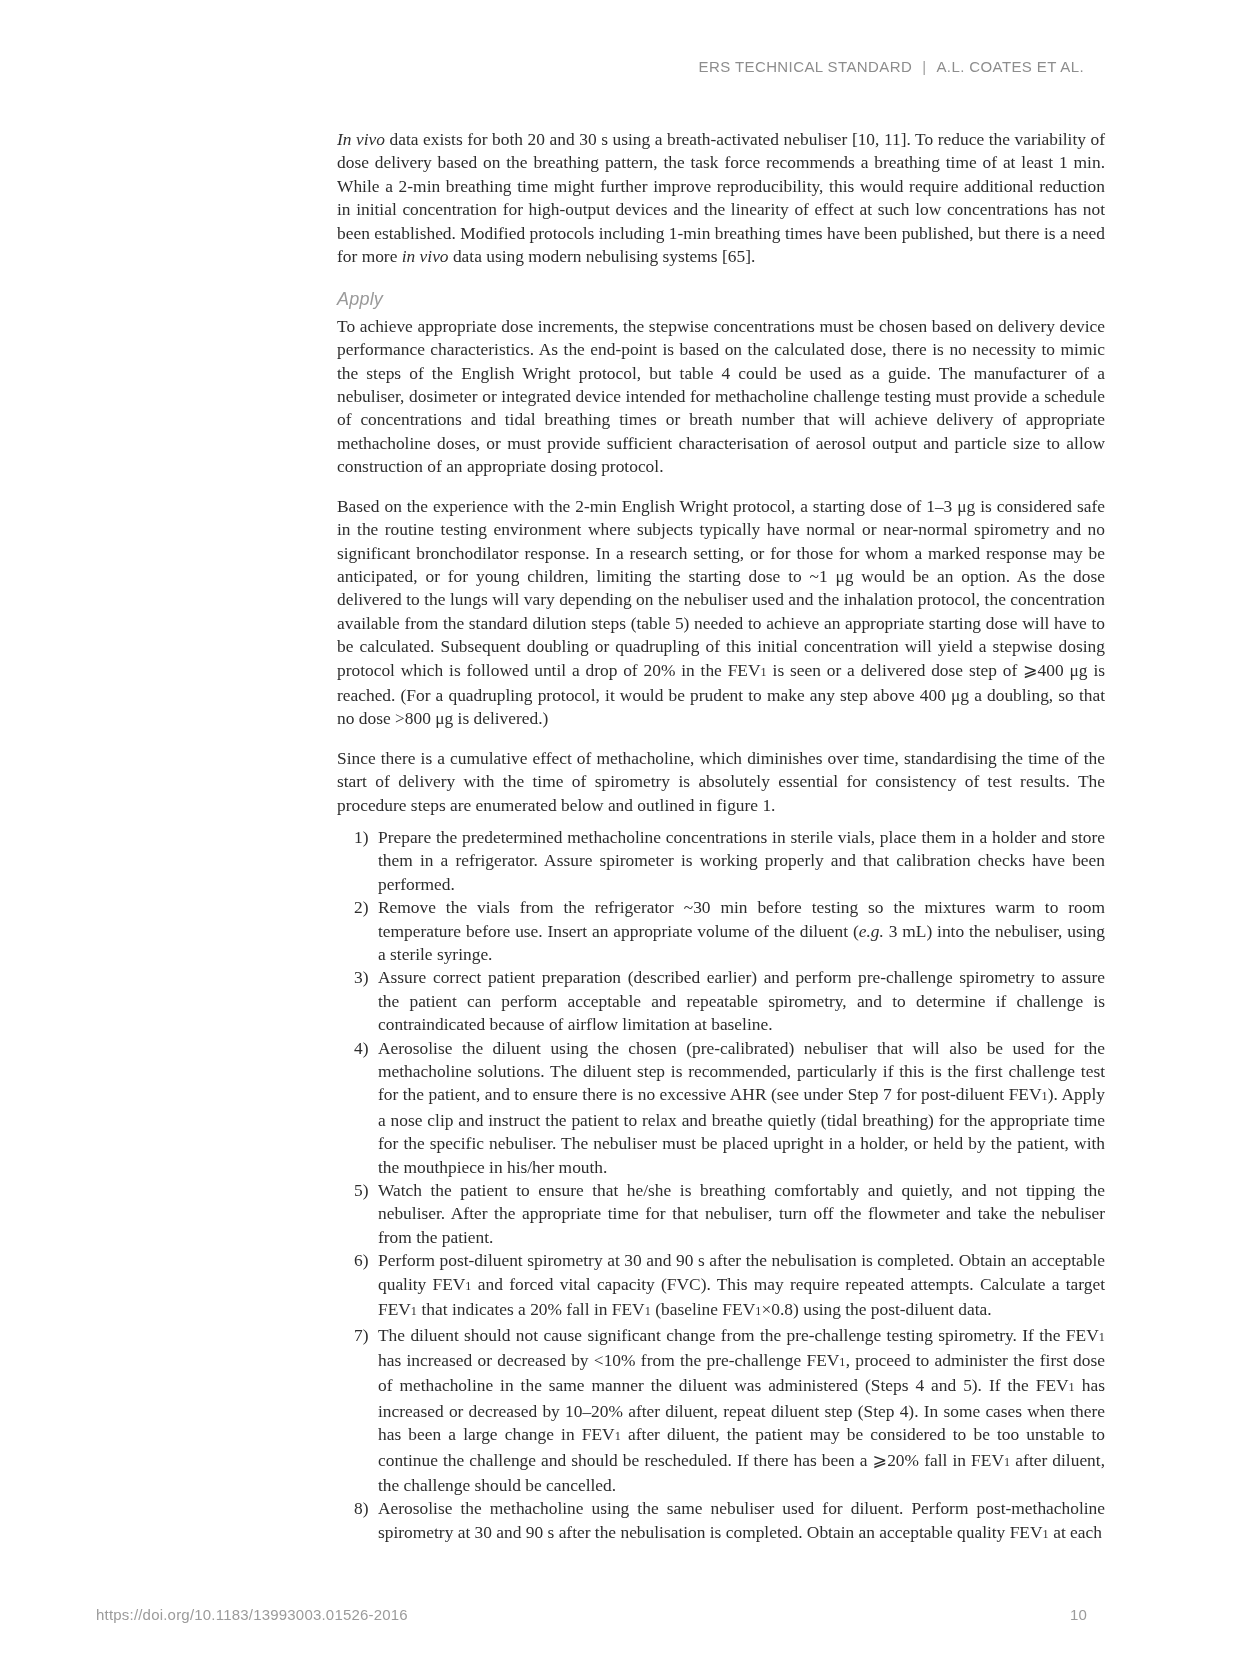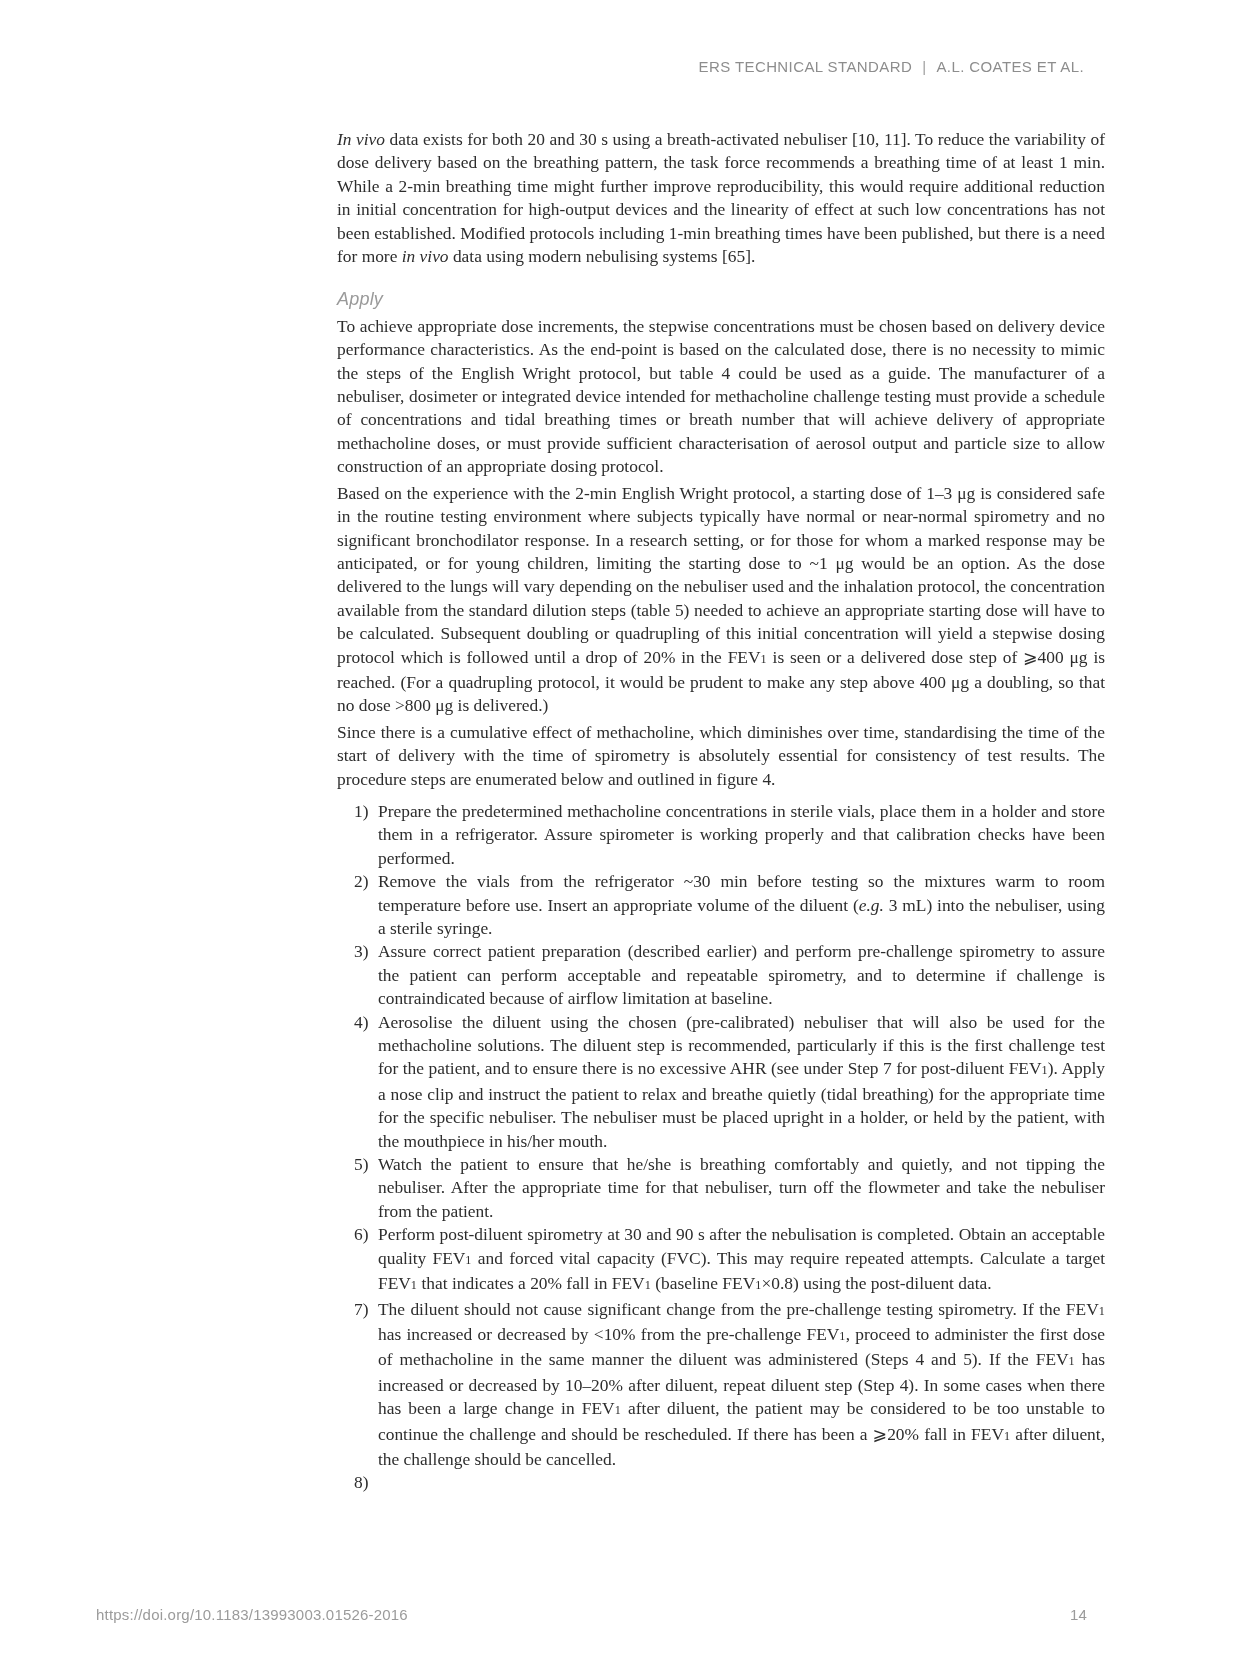--- a/index.html
+++ b/index.html
@@ -29,21 +29,21 @@
     top: 128px;
     left: 337px;
     width: 768px;
     font-size: 17.4px;
     line-height: 23.4px;
     color: #2d2d2d;
     text-align: justify;
     hyphens: none;
   }
   .article-body p { margin: 0 0 0 0; }
-  .article-body p + p { margin-top: 3px; }
+  .article-body p + p { margin-top: 16px; }
   h3.section-heading {
     font-family: "Liberation Sans", "DejaVu Sans", sans-serif;
     font-style: italic;
     font-weight: normal;
     font-size: 18px;
     color: #9a9a9a;
     margin: 20px 0 3px 0;
     text-align: left;
     letter-spacing: 0.2px;
   }
@@ -91,21 +91,21 @@
   </div>
 
   <div class="article-body">
 
     <p><em>In vivo</em> data exists for both 20 and 30 s using a breath-activated nebuliser [10, 11]. To reduce the variability of dose delivery based on the breathing pattern, the task force recommends a breathing time of at least 1 min. While a 2-min breathing time might further improve reproducibility, this would require additional reduction in initial concentration for high-output devices and the linearity of effect at such low concentrations has not been established. Modified protocols including 1-min breathing times have been published, but there is a need for more <em>in vivo</em> data using modern nebulising systems [65].</p>
 
     <h3 class="section-heading">Apply</h3>
     <p>To achieve appropriate dose increments, the stepwise concentrations must be chosen based on delivery device performance characteristics. As the end-point is based on the calculated dose, there is no necessity to mimic the steps of the English Wright protocol, but table 4 could be used as a guide. The manufacturer of a nebuliser, dosimeter or integrated device intended for methacholine challenge testing must provide a schedule of concentrations and tidal breathing times or breath number that will achieve delivery of appropriate methacholine doses, or must provide sufficient characterisation of aerosol output and particle size to allow construction of an appropriate dosing protocol.</p>
     <p>Based on the experience with the 2-min English Wright protocol, a starting dose of 1–3 μg is considered safe in the routine testing environment where subjects typically have normal or near-normal spirometry and no significant bronchodilator response. In a research setting, or for those for whom a marked response may be anticipated, or for young children, limiting the starting dose to ~1 μg would be an option. As the dose delivered to the lungs will vary depending on the nebuliser used and the inhalation protocol, the concentration available from the standard dilution steps (table 5) needed to achieve an appropriate starting dose will have to be calculated. Subsequent doubling or quadrupling of this initial concentration will yield a stepwise dosing protocol which is followed until a drop of 20% in the FEV<span class="subnum">1</span> is seen or a delivered dose step of ⩾400 μg is reached. (For a quadrupling protocol, it would be prudent to make any step above 400 μg a doubling, so that no dose &gt;800 μg is delivered.)</p>
 
-    <p>Since there is a cumulative effect of methacholine, which diminishes over time, standardising the time of the start of delivery with the time of spirometry is absolutely essential for consistency of test results. The procedure steps are enumerated below and outlined in figure 4.</p>
+    <p>Since there is a cumulative effect of methacholine, which diminishes over time, standardising the time of the start of delivery with the time of spirometry is absolutely essential for consistency of test results. The procedure steps are enumerated below and outlined in figure 1.</p>
 
     <ol class="steps">
       <li>
         <span class="step-num">1)</span>
         <span class="step-text">Prepare the predetermined methacholine concentrations in sterile vials, place them in a holder and store them in a refrigerator. Assure spirometer is working properly and that calibration checks have been performed.</span>
       </li>
       <li>
         <span class="step-num">2)</span>
         <span class="step-text">Remove the vials from the refrigerator ~30 min before testing so the mixtures warm to room temperature before use. Insert an appropriate volume of the diluent (<em>e.g.</em> 3 mL) into the nebuliser, using a sterile syringe.</span>
       </li>
@@ -124,22 +124,23 @@
       <li>
         <span class="step-num">6)</span>
         <span class="step-text">Perform post-diluent spirometry at 30 and 90 s after the nebulisation is completed. Obtain an acceptable quality FEV<span class="subnum">1</span> and forced vital capacity (FVC). This may require repeated attempts. Calculate a target FEV<span class="subnum">1</span> that indicates a 20% fall in FEV<span class="subnum">1</span> (baseline FEV<span class="subnum">1</span>×0.8) using the post-diluent data.</span>
       </li>
       <li>
         <span class="step-num">7)</span>
         <span class="step-text">The diluent should not cause significant change from the pre-challenge testing spirometry. If the FEV<span class="subnum">1</span> has increased or decreased by &lt;10% from the pre-challenge FEV<span class="subnum">1</span>, proceed to administer the first dose of methacholine in the same manner the diluent was administered (Steps 4 and 5). If the FEV<span class="subnum">1</span> has increased or decreased by 10–20% after diluent, repeat diluent step (Step 4). In some cases when there has been a large change in FEV<span class="subnum">1</span> after diluent, the patient may be considered to be too unstable to continue the challenge and should be rescheduled. If there has been a ⩾20% fall in FEV<span class="subnum">1</span> after diluent, the challenge should be cancelled.</span>
       </li>
       <li>
         <span class="step-num">8)</span>
+        <span class="step-text">Aerosolise the methacholine using the same nebuliser used for diluent. Perform post-methacholine spirometry at 30 and 90 s after the nebulisation is completed. Obtain an acceptable quality FEV<span class="subnum">1</span> at each</span>
       </li>
     </ol>
   </div>
 
   <div class="page-footer">
     <a href="#">https://doi.org/10.1183/13993003.01526-2016</a>
-    <span>14</span>
+    <span>10</span>
   </div>
 
 </div>
 
 </body></html>

